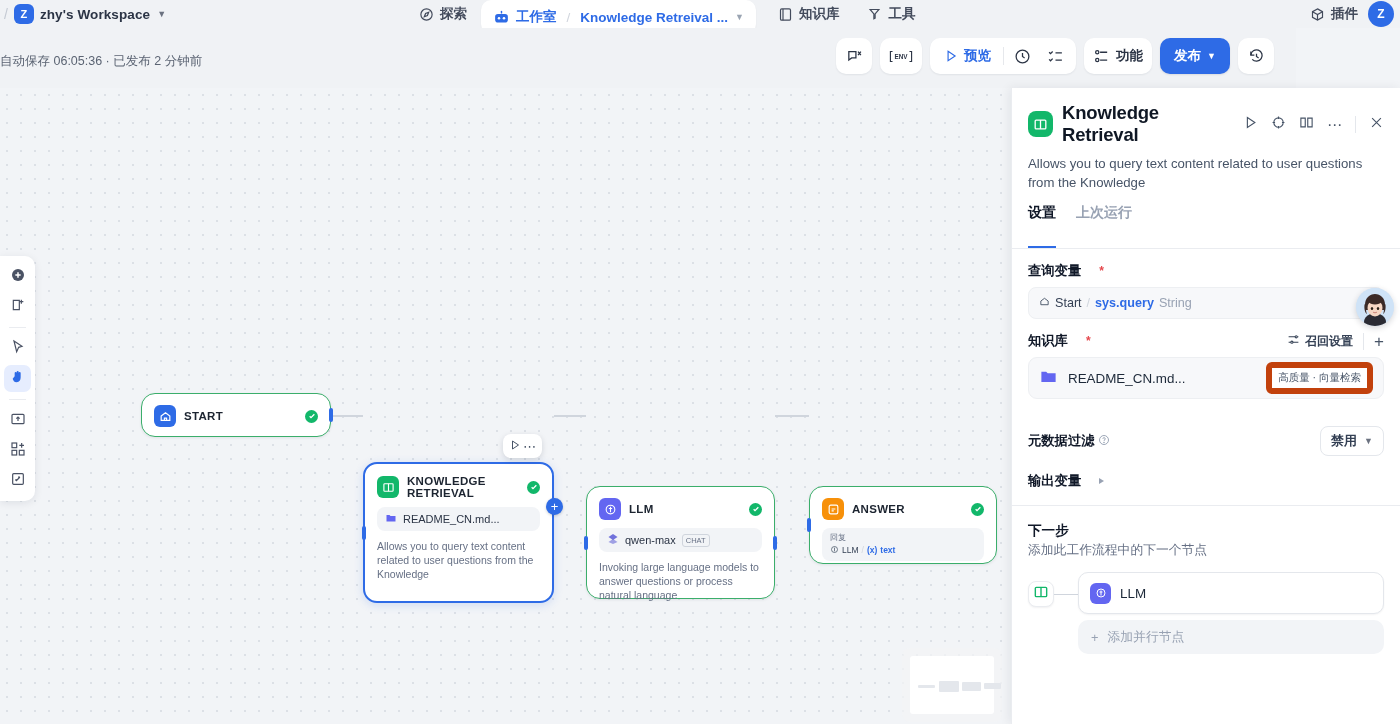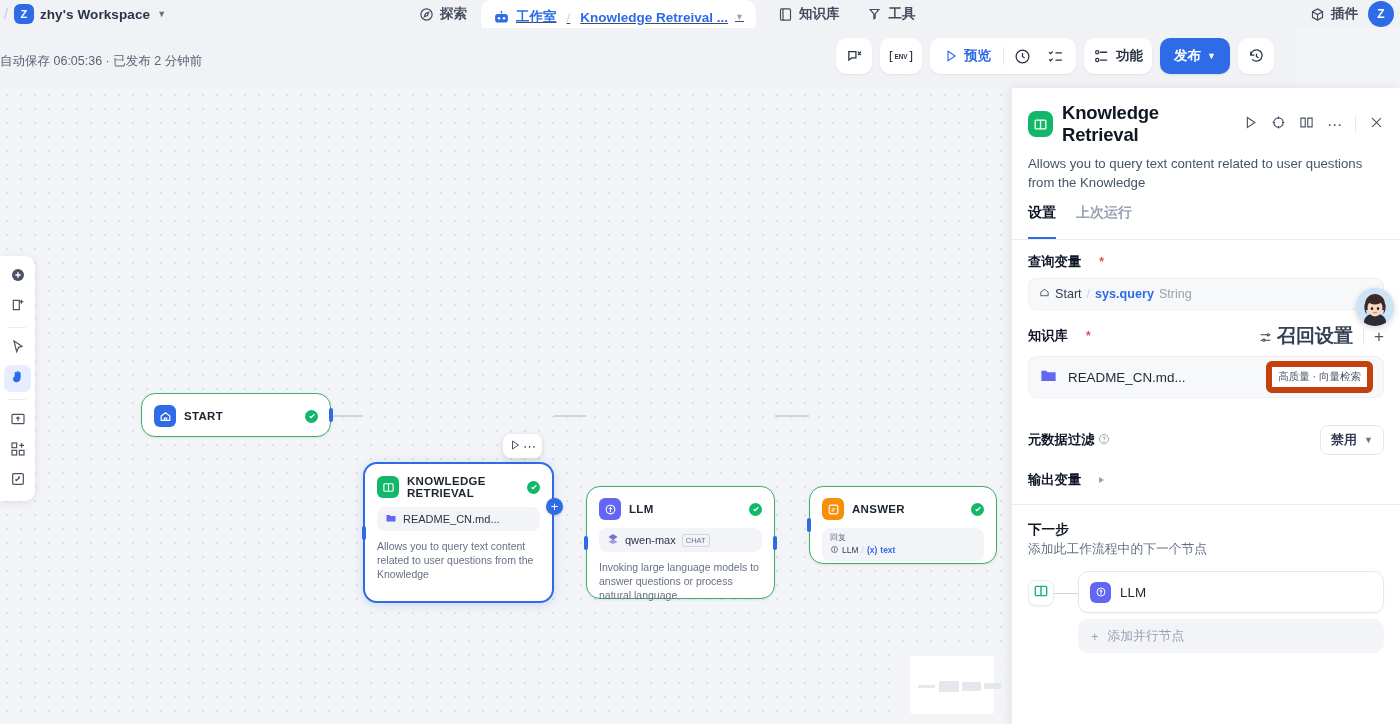--- a/index.html
+++ b/index.html
@@ -33,21 +33,21 @@
     display: flex; align-items: center; gap: 0;
   }
   .nav-item {
     display: flex; align-items: center; gap: 6px;
     padding: 0 14px; height: 28px; font-size: 13.5px; font-weight: 700;
     color: #434B5C; white-space: nowrap;
   }
   .nav-item.pill {
     background: #fff; border-radius: 10px; height: 34px; margin-top: 0;
     box-shadow: 0 1px 2px rgba(16,24,40,.06);
-    position: relative; top: 3px; padding: 0 12px; text-decoration: underline;
+    position: relative; top: 3px; padding: 0 12px;
   }
   .nav-item.pill .crumb-sep { color: #D0D5DD; font-weight: 400; margin: 0 4px; }
   .nav-item.pill .crumb-cur { color: #2E6BE6; font-weight: 700; }
   .nav-item.pill .crumb-robot { color: #2E6BE6; font-weight: 700; }
   .nav-right {
     position: absolute; right: 6px; top: 0; height: 28px;
     display: flex; align-items: center; gap: 10px;
   }
   .avatar-top {
     width: 26px; height: 26px; border-radius: 50%; background: #2E6BE6;
@@ -170,29 +170,29 @@
   .p-ico {
     width: 26px; height: 26px; border-radius: 8px; background: #12B76A;
     display: flex; align-items: center; justify-content: center;
   }
   .p-title { font-size: 18.5px; font-weight: 700; color: #0F1724; letter-spacing: -.2px; }
   .p-head-tools { margin-left: auto; display: flex; align-items: center; gap: 13px; color: #475467; }
   .p-vsep { width: 1px; height: 17px; background: #E4E7EC; }
   .p-desc { padding: 8px 16px 0 16px; font-size: 13.2px; line-height: 1.45; color: #475467; }
 
   .tabs { display: flex; gap: 20px; padding: 12px 16px 0 16px; border-bottom: 1px solid #EAECF0; }
-  .tab { font-size: 14px; font-weight: 700; color: #98A2B3; padding-bottom: 15px; cursor: pointer; }
+  .tab { font-size: 14px; font-weight: 700; color: #98A2B3; padding-bottom: 24px; cursor: pointer; }
   .tab.on { color: #101828; border-bottom: 2px solid #2E6BE6; }
 
   .sec { padding: 13px 16px 0 16px; }
   .sec-lbl { font-size: 13.3px; font-weight: 700; color: #101828; display: flex; align-items: center; gap: 18px; }
   .req { color: #E5484D; font-size: 12px; }
   .sec-row { display: flex; align-items: center; }
   .sec-right { margin-left: auto; display: flex; align-items: center; gap: 10px; }
-  .recall { display: flex; align-items: flex-end; gap: 5px; font-size: 19px; font-weight: 700; color: #344054; cursor: pointer; }
+  .recall { display: flex; align-items: center; gap: 5px; font-size: 12px; font-weight: 700; color: #344054; cursor: pointer; }
   .plusbtn { font-size: 17px; color: #475467; cursor: pointer; line-height: 1; }
 
   .varbox {
     margin-top: 7px; height: 32px; background: #F7F8FA; border: 1px solid #EDEFF2;
     border-radius: 8px; display: flex; align-items: center; gap: 5px; padding: 0 10px;
     font-size: 12.6px; color: #344054;
   }
   .var-sep { color: #D0D5DD; }
   .var-key { color: #2E6BE6; font-weight: 700; }
   .var-type { color: #98A2B3; }

